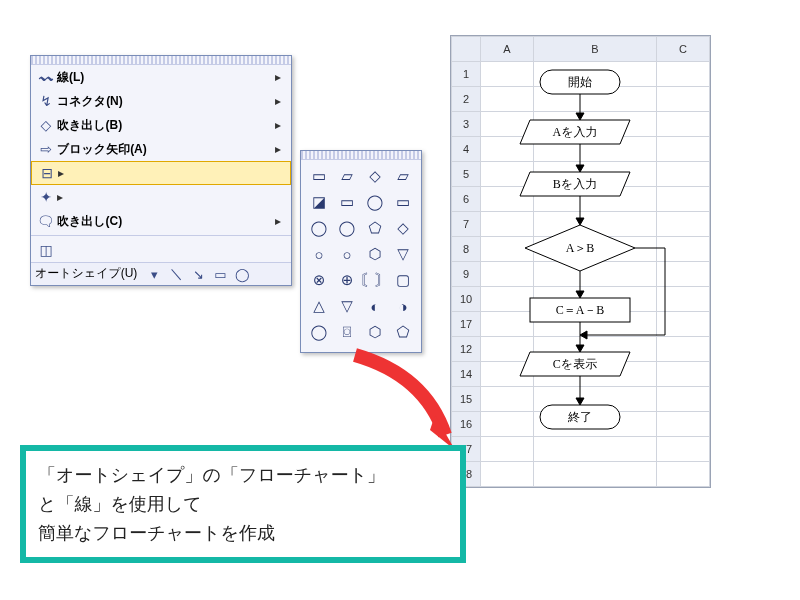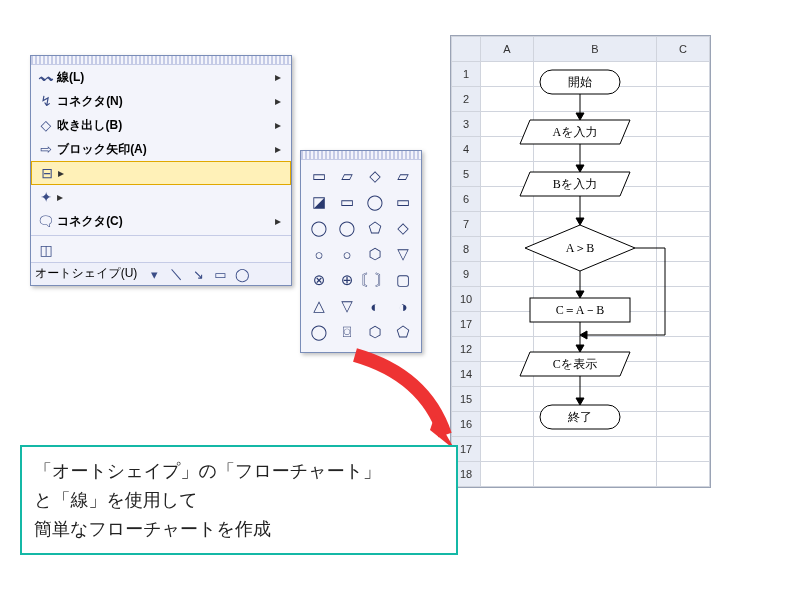--- a/index.html
+++ b/index.html
@@ -122,21 +122,21 @@
     pointer-events: none;
   }
 
   
   .callout {
     position: absolute;
     left: 20px;
     top: 445px;
     width: 410px;
     padding: 10px 12px;
-    border: 2px solid #14b8a6;
+    border: 6px solid #14b8a6;
     background: #fff;
     font-size: 18px;
     line-height: 1.6;
     color: #222;
   }
 
   
   .red-arrow {
     position: absolute;
     left: 335px;
@@ -171,21 +171,21 @@
   <div class="menu-item highlight">
     <span class="menu-icon">⊟</span>
     <span class="menu-arrow">▸</span>
   </div>
   <div class="menu-item">
     <span class="menu-icon">✦</span>
     <span class="menu-arrow">▸</span>
   </div>
   <div class="menu-item">
     <span class="menu-icon">🗨</span>
-    <span class="menu-label">コネクタ(C)</span>
+    <span class="menu-label">吹き出し(C)</span>
     <span class="menu-arrow">▸</span>
   </div>
   <div class="menu-sep"></div>
   <div class="menu-item">
     <span class="menu-icon">◫</span>
   </div>
   <div class="toolbar">
     <span class="tb-label">オートシェイプ(U)</span>
     <span class="tb-btn">▾</span>
     <span class="tb-btn">＼</span>

